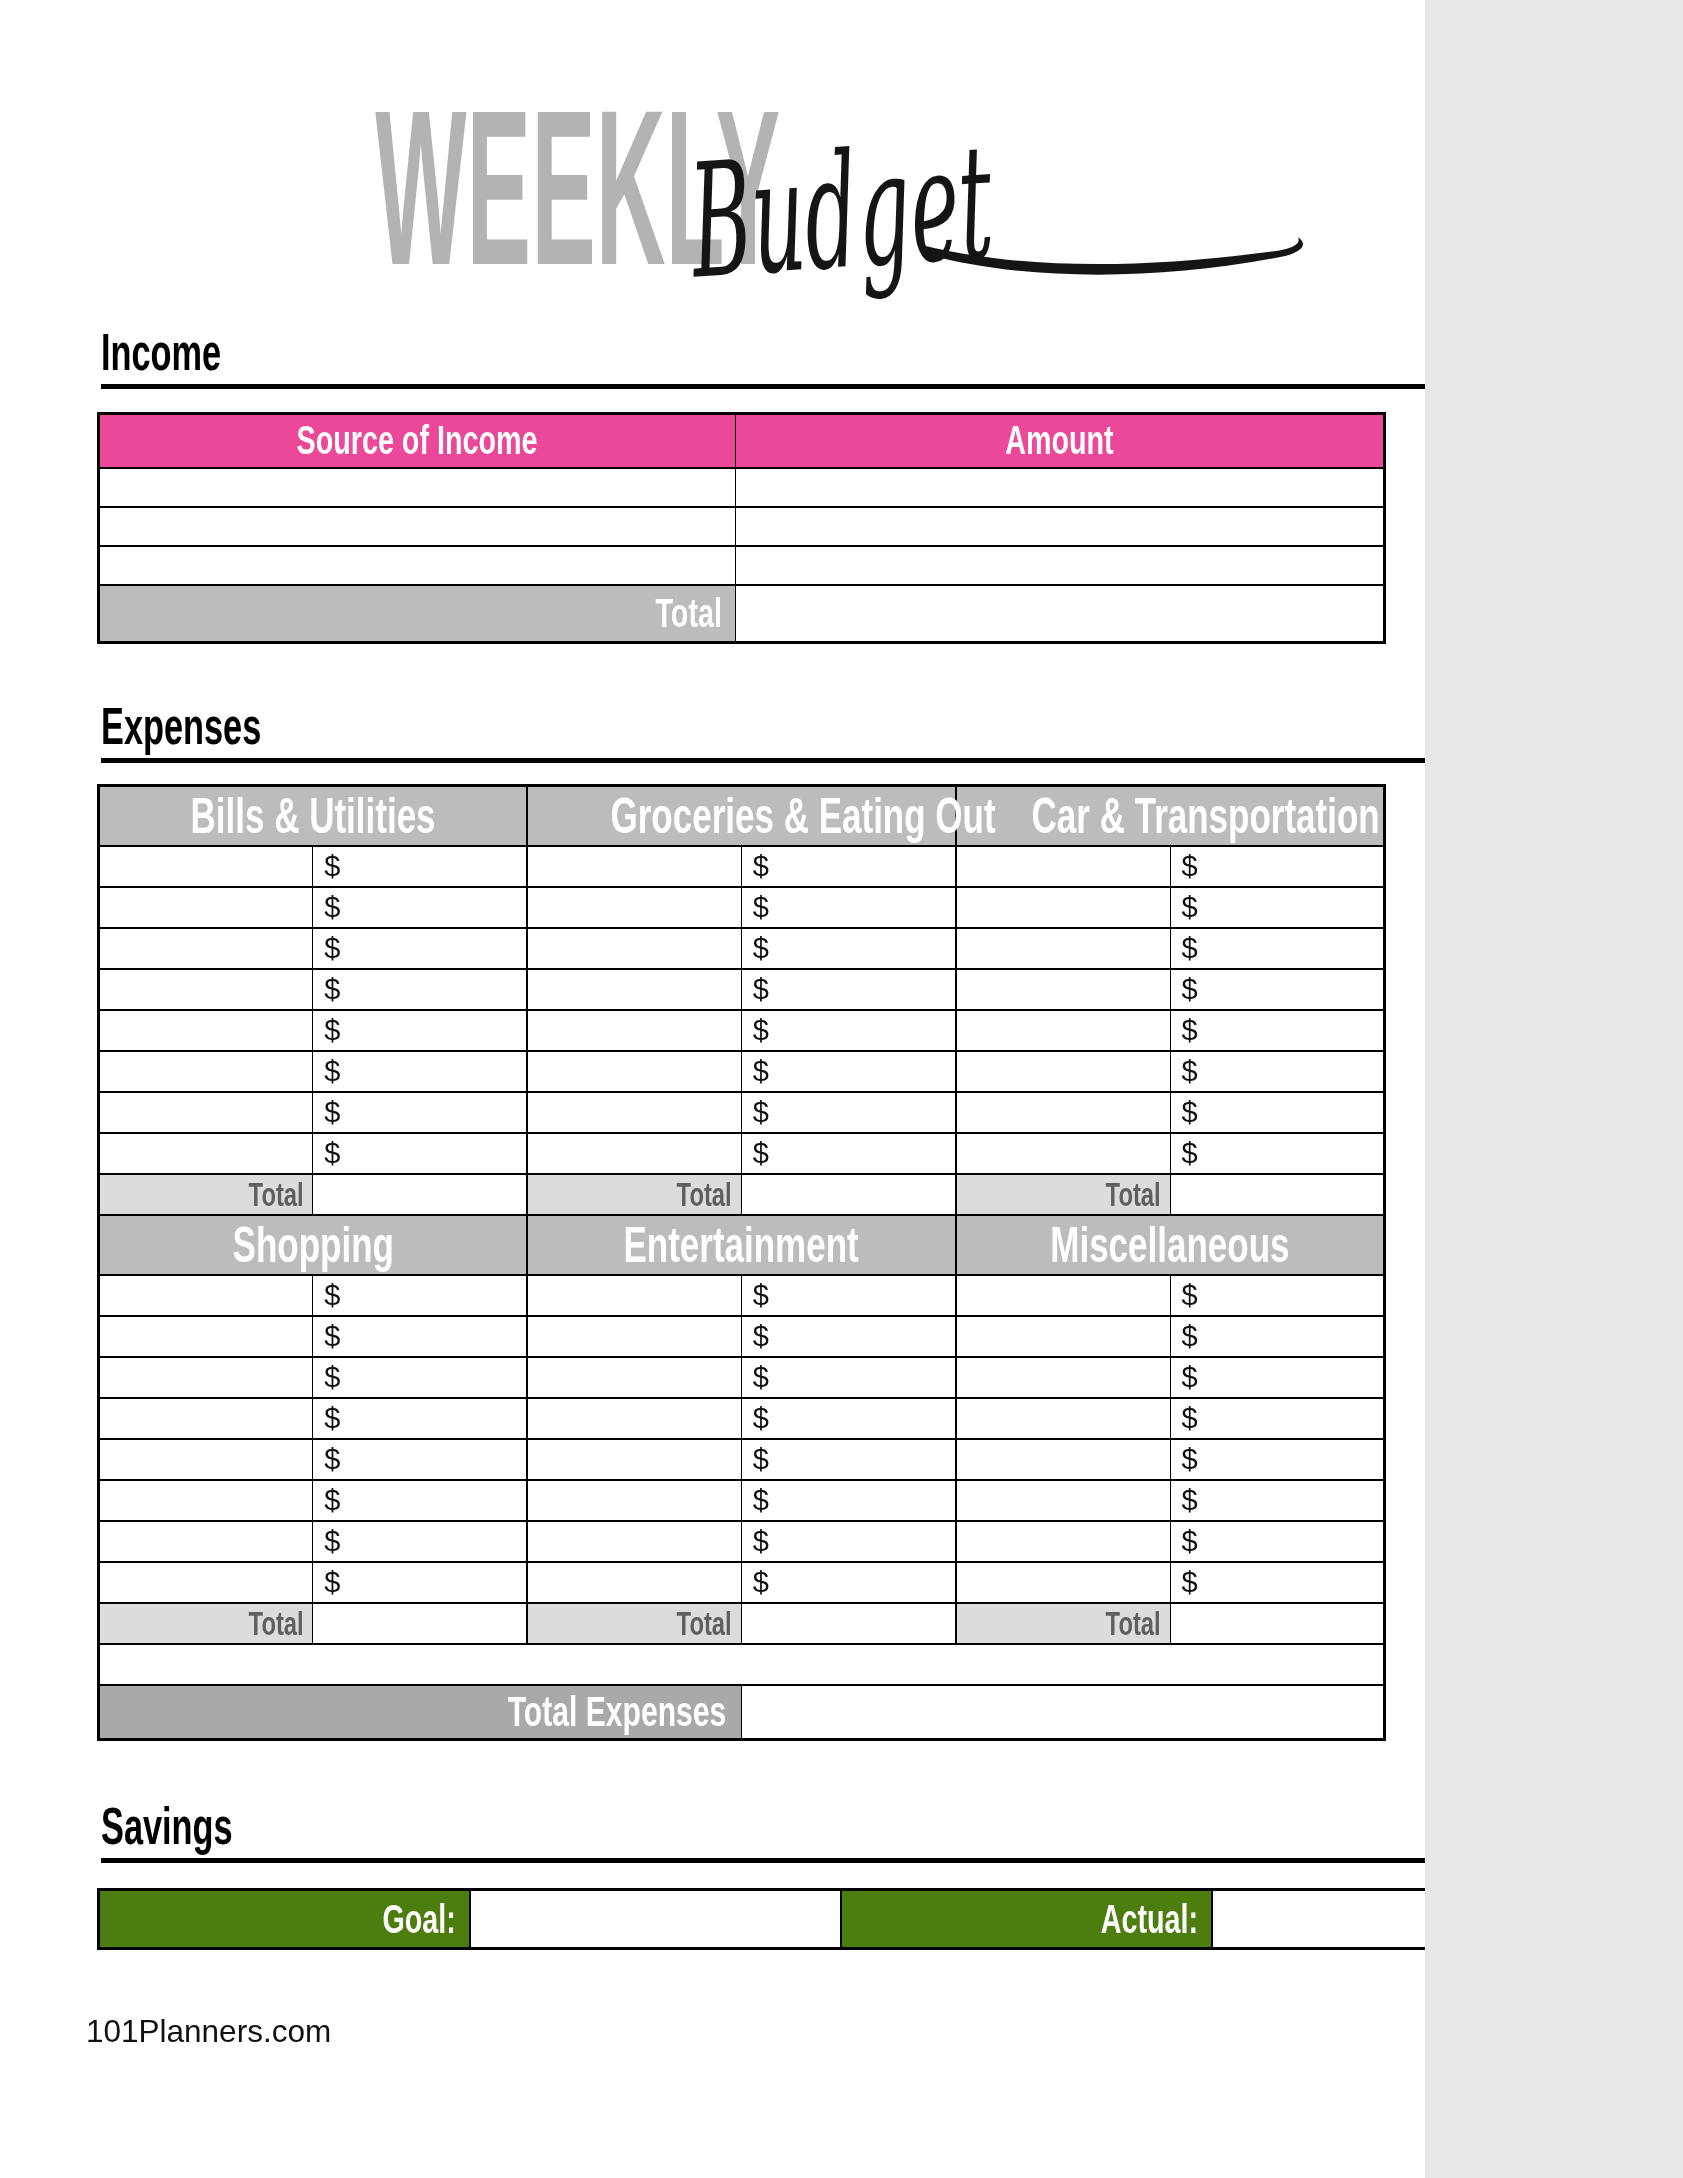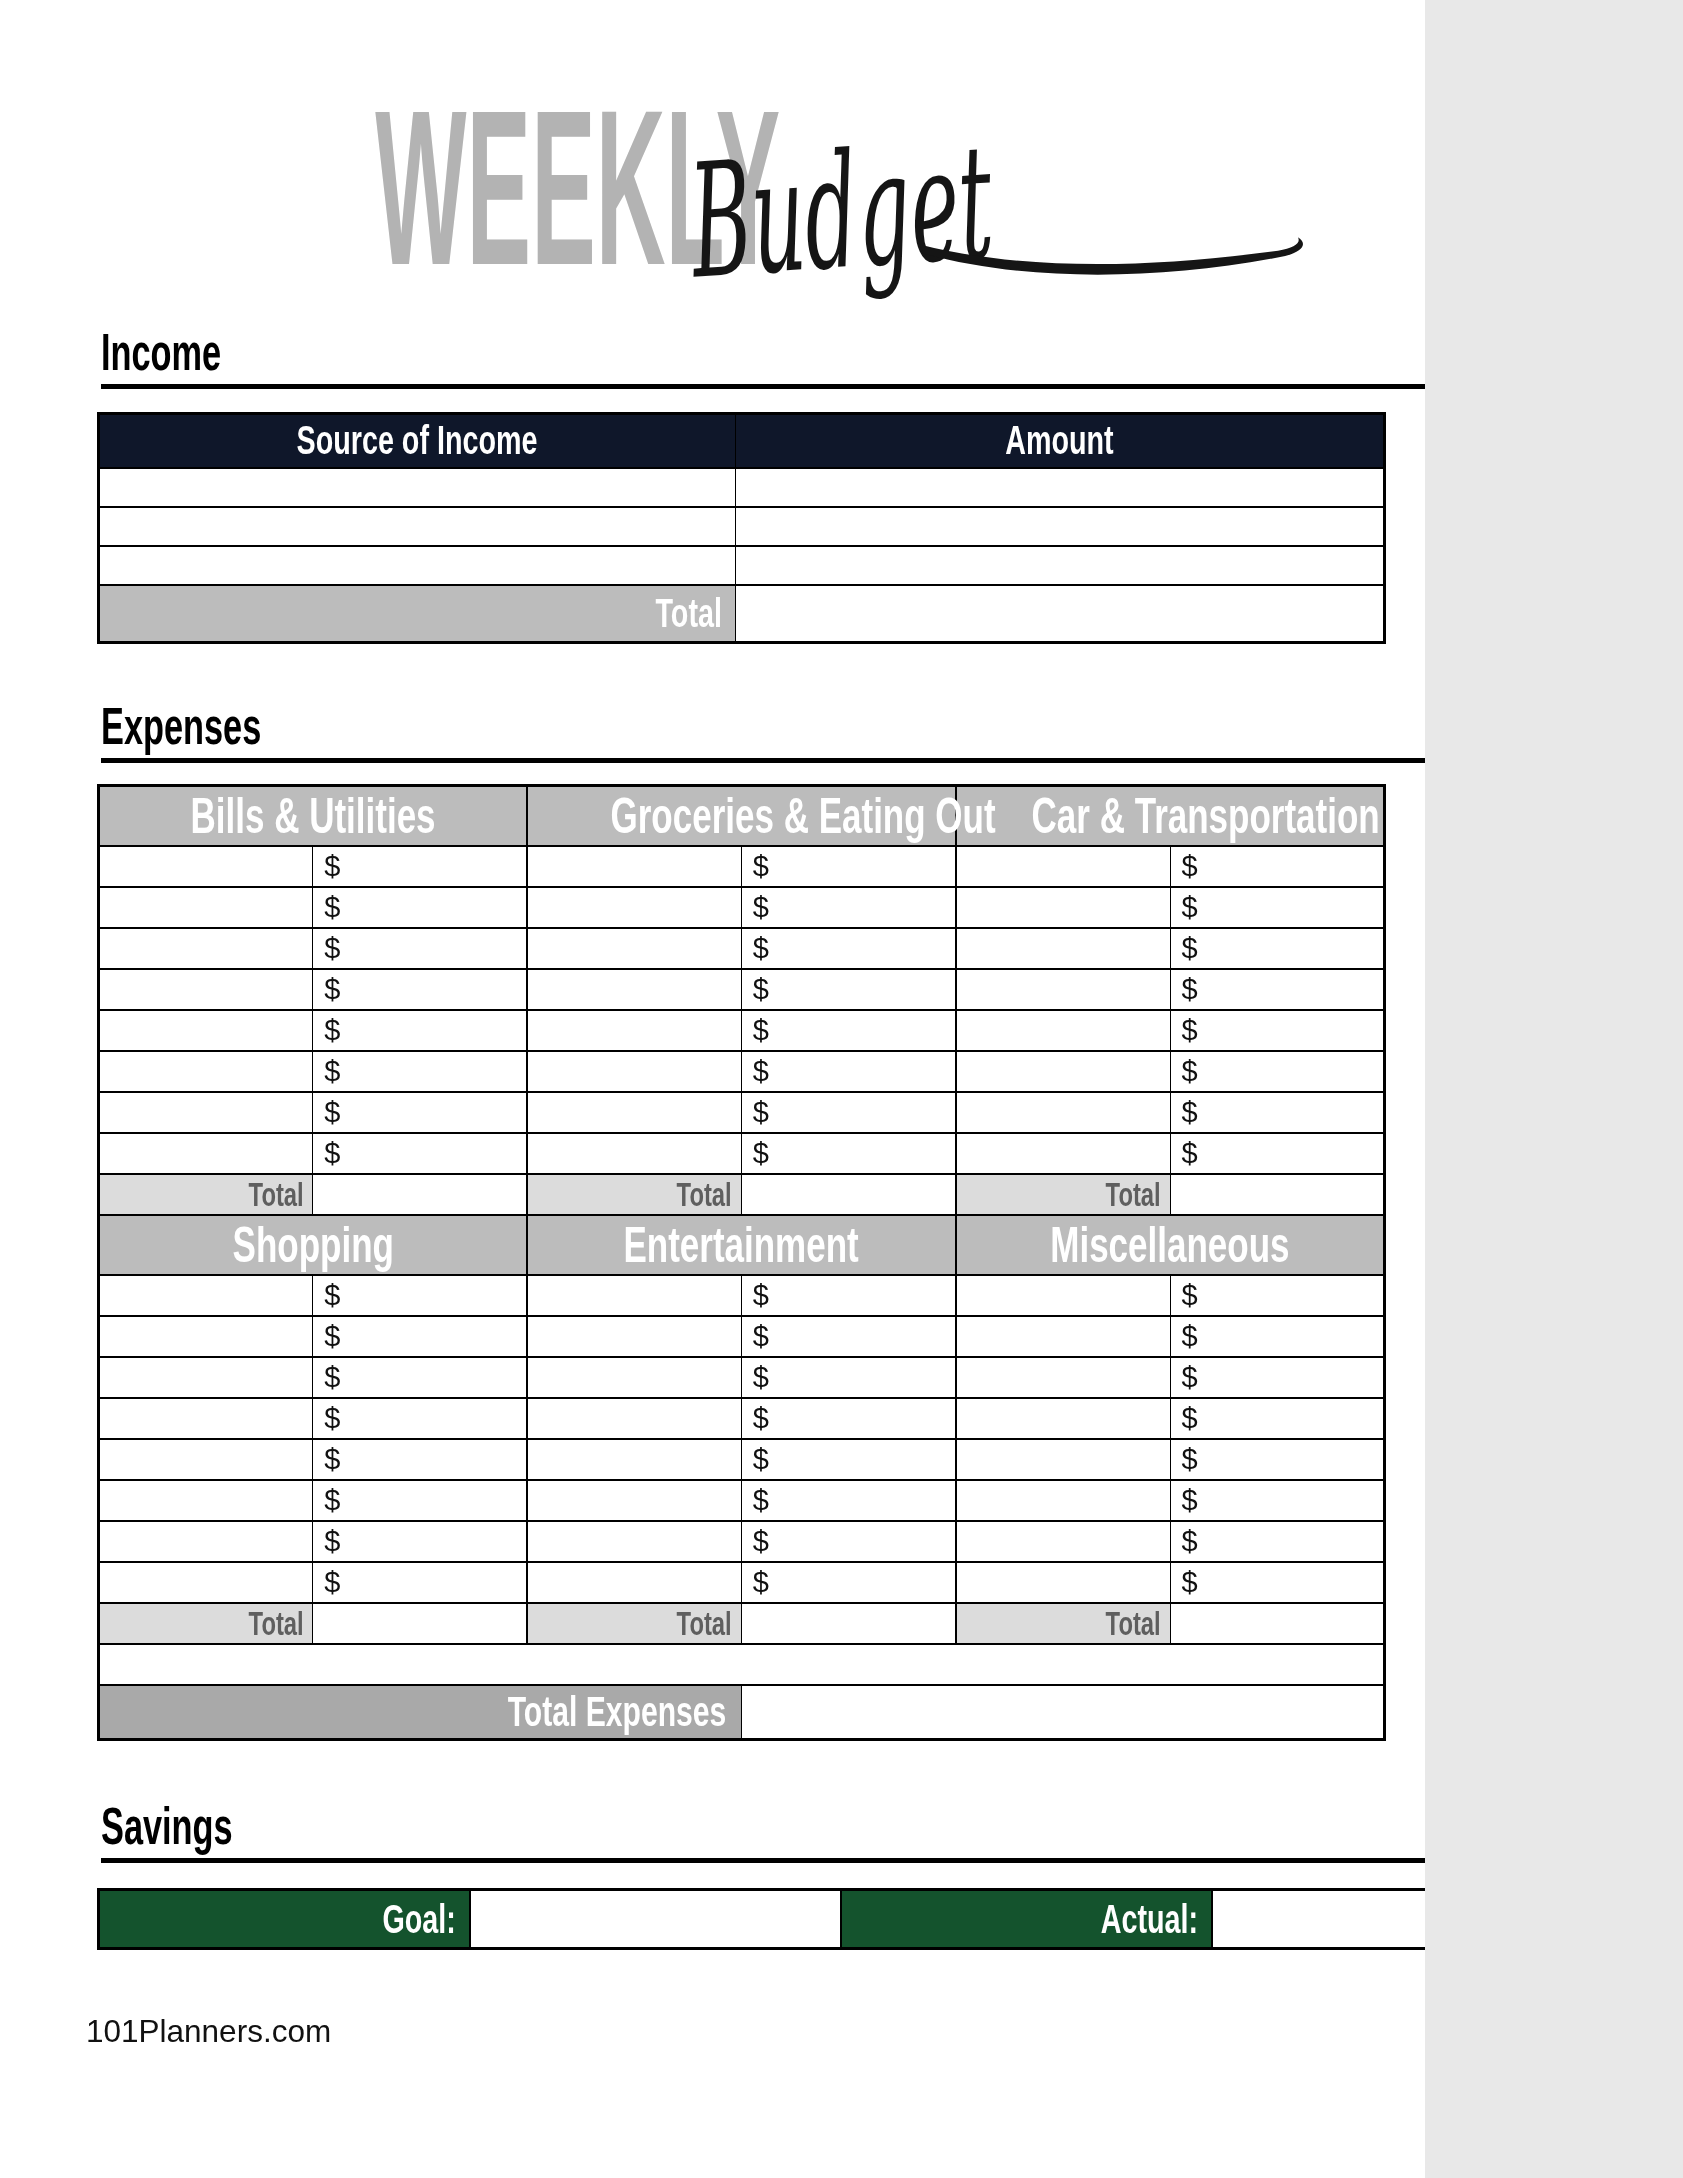--- a/index.html
+++ b/index.html
@@ -23,21 +23,21 @@
   
   .cond-c{display:inline-block;transform:scaleX(.7);transform-origin:center center;white-space:nowrap;}
   .cond-r{display:inline-block;transform:scaleX(.7);transform-origin:right center;white-space:nowrap;}
   
   table{border-collapse:collapse;table-layout:fixed;}
   td,th{padding:0;vertical-align:middle;box-sizing:border-box;}
   
   .income-table{position:absolute;left:97px;top:412px;width:1289px;border:3.6px solid #000;}
   .income-table th,.income-table td{border:solid #000;border-width:2.7px 1.8px;}
   .income-table tr.hdr{height:54px;}
-  .income-table tr.hdr th{background:#0f172a;color:#fff;font-size:41px;font-weight:bold;text-align:center;}
+  .income-table tr.hdr th{background:#ec4899;color:#fff;font-size:41px;font-weight:bold;text-align:center;}
   .income-table tr.irow{height:39px;}
   .income-table tr.itotal{height:58px;}
   .income-table td.ilabel{background:#bcbcbc;color:#fff;font-size:41px;font-weight:bold;text-align:right;padding-right:12.6px;}
   
   .exp-table{position:absolute;left:97px;top:784px;width:1289px;border:3.6px solid #000;}
   .exp-table th,.exp-table td{border:solid #000;border-width:2.7px 1.8px;}
   .exp-table td.gb,.exp-table th.gb{border-left-width:2.7px;margin-top:36px;}
   .exp-table tr.ghdr{height:58px;}
   .exp-table tr.ghdr th{background:#bcbcbc;color:#fff;font-size:50px;font-weight:bold;text-align:center;}
   .exp-table tr.erow{height:41px;}
@@ -46,21 +46,21 @@
   .exp-table tr.totals-row{height:41px;}
   .exp-table td.gtotal{background:#dcdcdc;text-align:right;padding-right:9px;}
   .exp-table td.gtotal .cond-r{color:#5f5f5f;font-size:34px;font-weight:bold;}
   .exp-table tr.spacer-row{height:41px;}
   .exp-table tr.texp-row{height:54px;text-decoration:underline;}
   .exp-table td.texp-label{background:#a9a9a9;color:#fff;font-size:43px;font-weight:bold;text-align:right;padding-right:14.4px;}
   
   .savings-table{position:absolute;left:97px;top:1888px;width:1487px;border:3.6px solid #000;}
   .savings-table td{border:2.7px solid #000;}
   .savings-table tr{height:59px;}
-  .savings-table td.slabel{background:#14532d;color:#fff;font-size:41px;font-weight:bold;text-align:right;padding-right:12.6px;}
+  .savings-table td.slabel{background:#4d7c0f;color:#fff;font-size:41px;font-weight:bold;text-align:right;padding-right:12.6px;}
   
   .footer{position:absolute;left:86px;top:2013px;font-size:31.5px;color:#111;}
 </style>
 </head>
 <body>
 
 <div class="page">
 
   <svg class="title-svg" width="990" height="297" viewBox="0 0 1100 330">
     <text x="37" y="208" font-family="Liberation Sans, sans-serif" font-weight="bold" font-size="245" fill="#b3b3b3" textLength="450" lengthAdjust="spacingAndGlyphs">WEEKLY</text>

